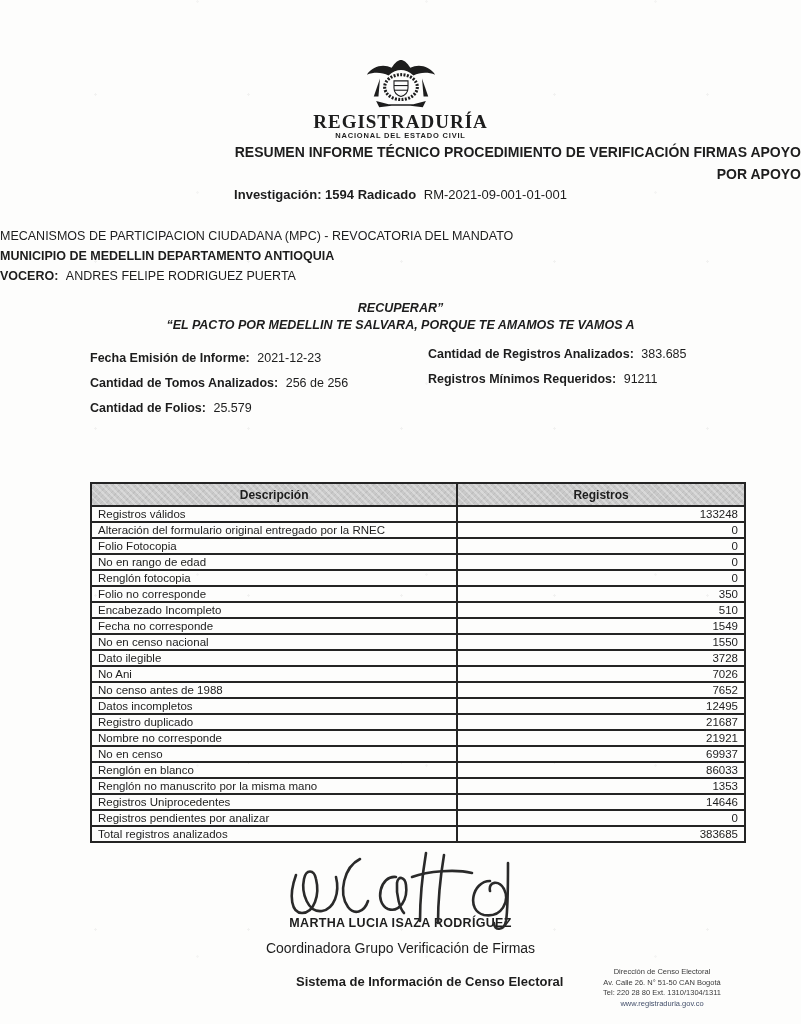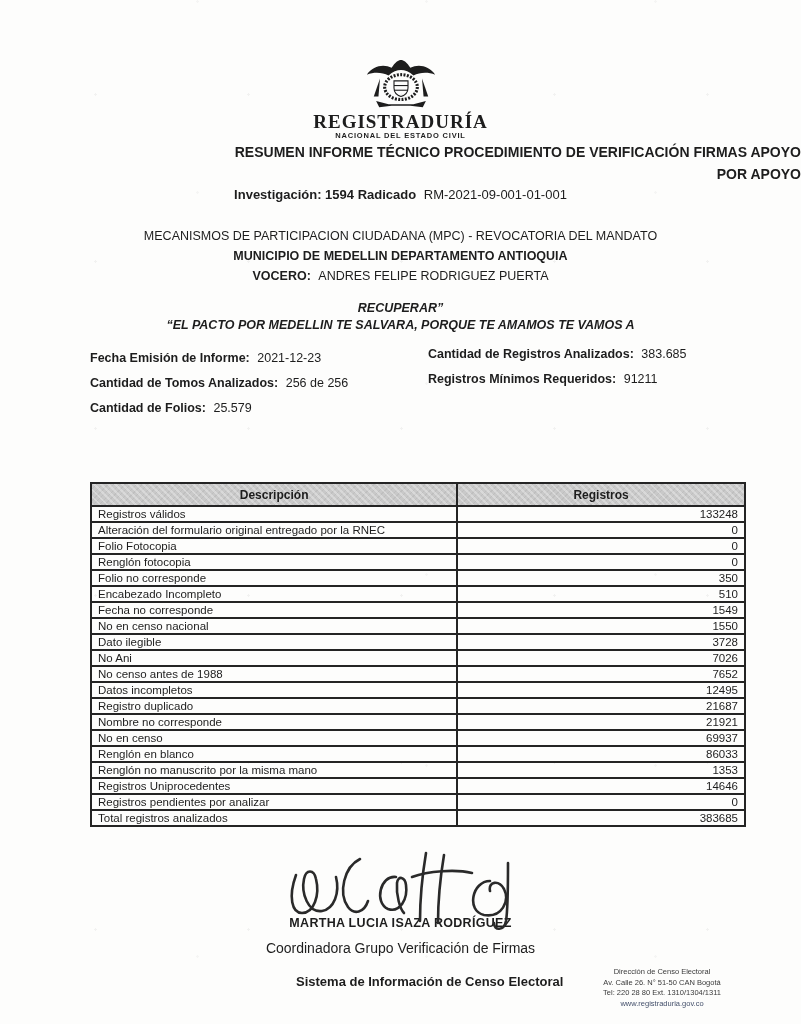--- a/index.html
+++ b/index.html
@@ -22,21 +22,21 @@
   .logo-block { position:absolute; top:56px; left:0; width:100%; text-align:center; }
   .logo-emblem { display:block; margin:0 auto; }
   .org-name { font-family:"Liberation Serif", serif; font-weight:bold; font-size:19px; letter-spacing:1px; line-height:19px; }
   .org-sub  { font-weight:bold; font-size:7.5px; letter-spacing:0.8px; line-height:9px; }
   
   .doc-title { position:absolute; top:141px; left:0; width:100%; text-align:right;
                font-weight:bold; font-size:14px; line-height:22px; }
   .investigation { position:absolute; top:187px; left:0; width:100%; text-align:center; font-size:13px; }
   .investigation .lbl { font-weight:bold; }
   .investigation .val { margin-left:4px; }
-  .subject-block { position:absolute; top:226px; left:0; width:100%; text-align:center;
+  .subject-block { position:absolute; top:226px; left:0; width:100%; 
                    font-size:12.5px; line-height:20px; }
   .subject-block .bold { font-weight:bold; }
   .subject-block .name { margin-left:4px; }
   .quote { position:absolute; top:300px; left:0; width:100%; text-align:center;
            font-weight:bold; font-style:italic; font-size:12.5px; line-height:17px; }
   
   .fields-left  { position:absolute; left:90px;  top:351px; font-size:12.5px; }
   .fields-right { position:absolute; left:428px; top:347px; font-size:12.5px; }
   .field-row { height:25px; white-space:nowrap; }
   .field-row .lbl { font-weight:bold; }
@@ -154,20 +154,24 @@
         </tr>
         <tr>
           <td class="desc">Alteración del formulario original entregado por la RNEC</td>
           <td class="num">0</td>
         </tr>
         <tr>
           <td class="desc">Folio Fotocopia</td>
           <td class="num">0</td>
         </tr>
         <tr>
+          <td class="desc">No en rango de edad</td>
+          <td class="num">0</td>
+        </tr>
+        <tr>
           <td class="desc">Renglón fotocopia</td>
           <td class="num">0</td>
         </tr>
         <tr>
           <td class="desc">Folio no corresponde</td>
           <td class="num">350</td>
         </tr>
         <tr>
           <td class="desc">Encabezado Incompleto</td>
           <td class="num">510</td>

